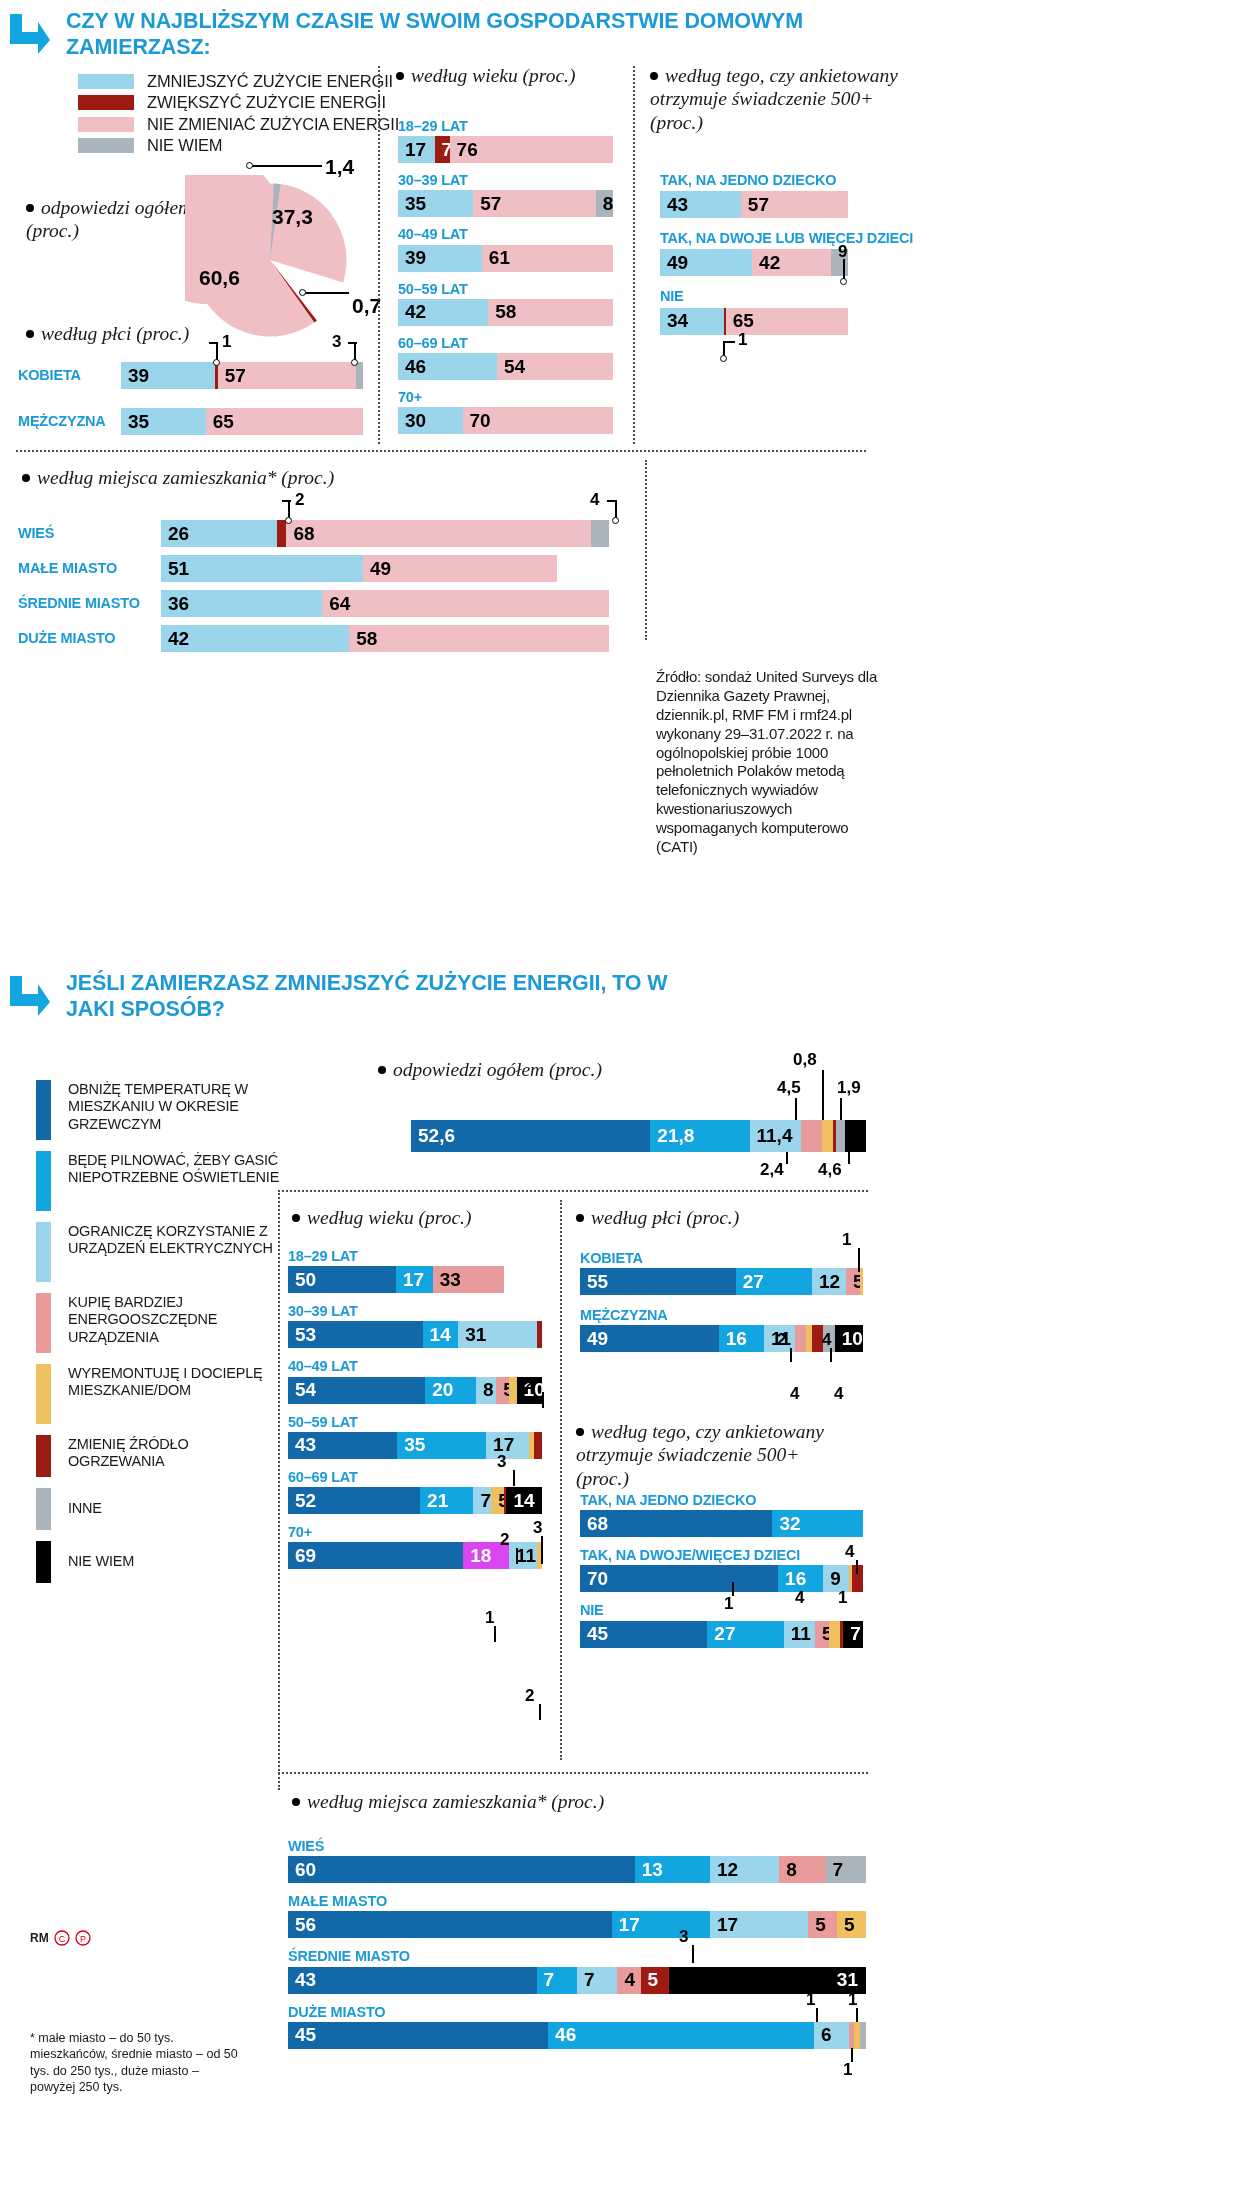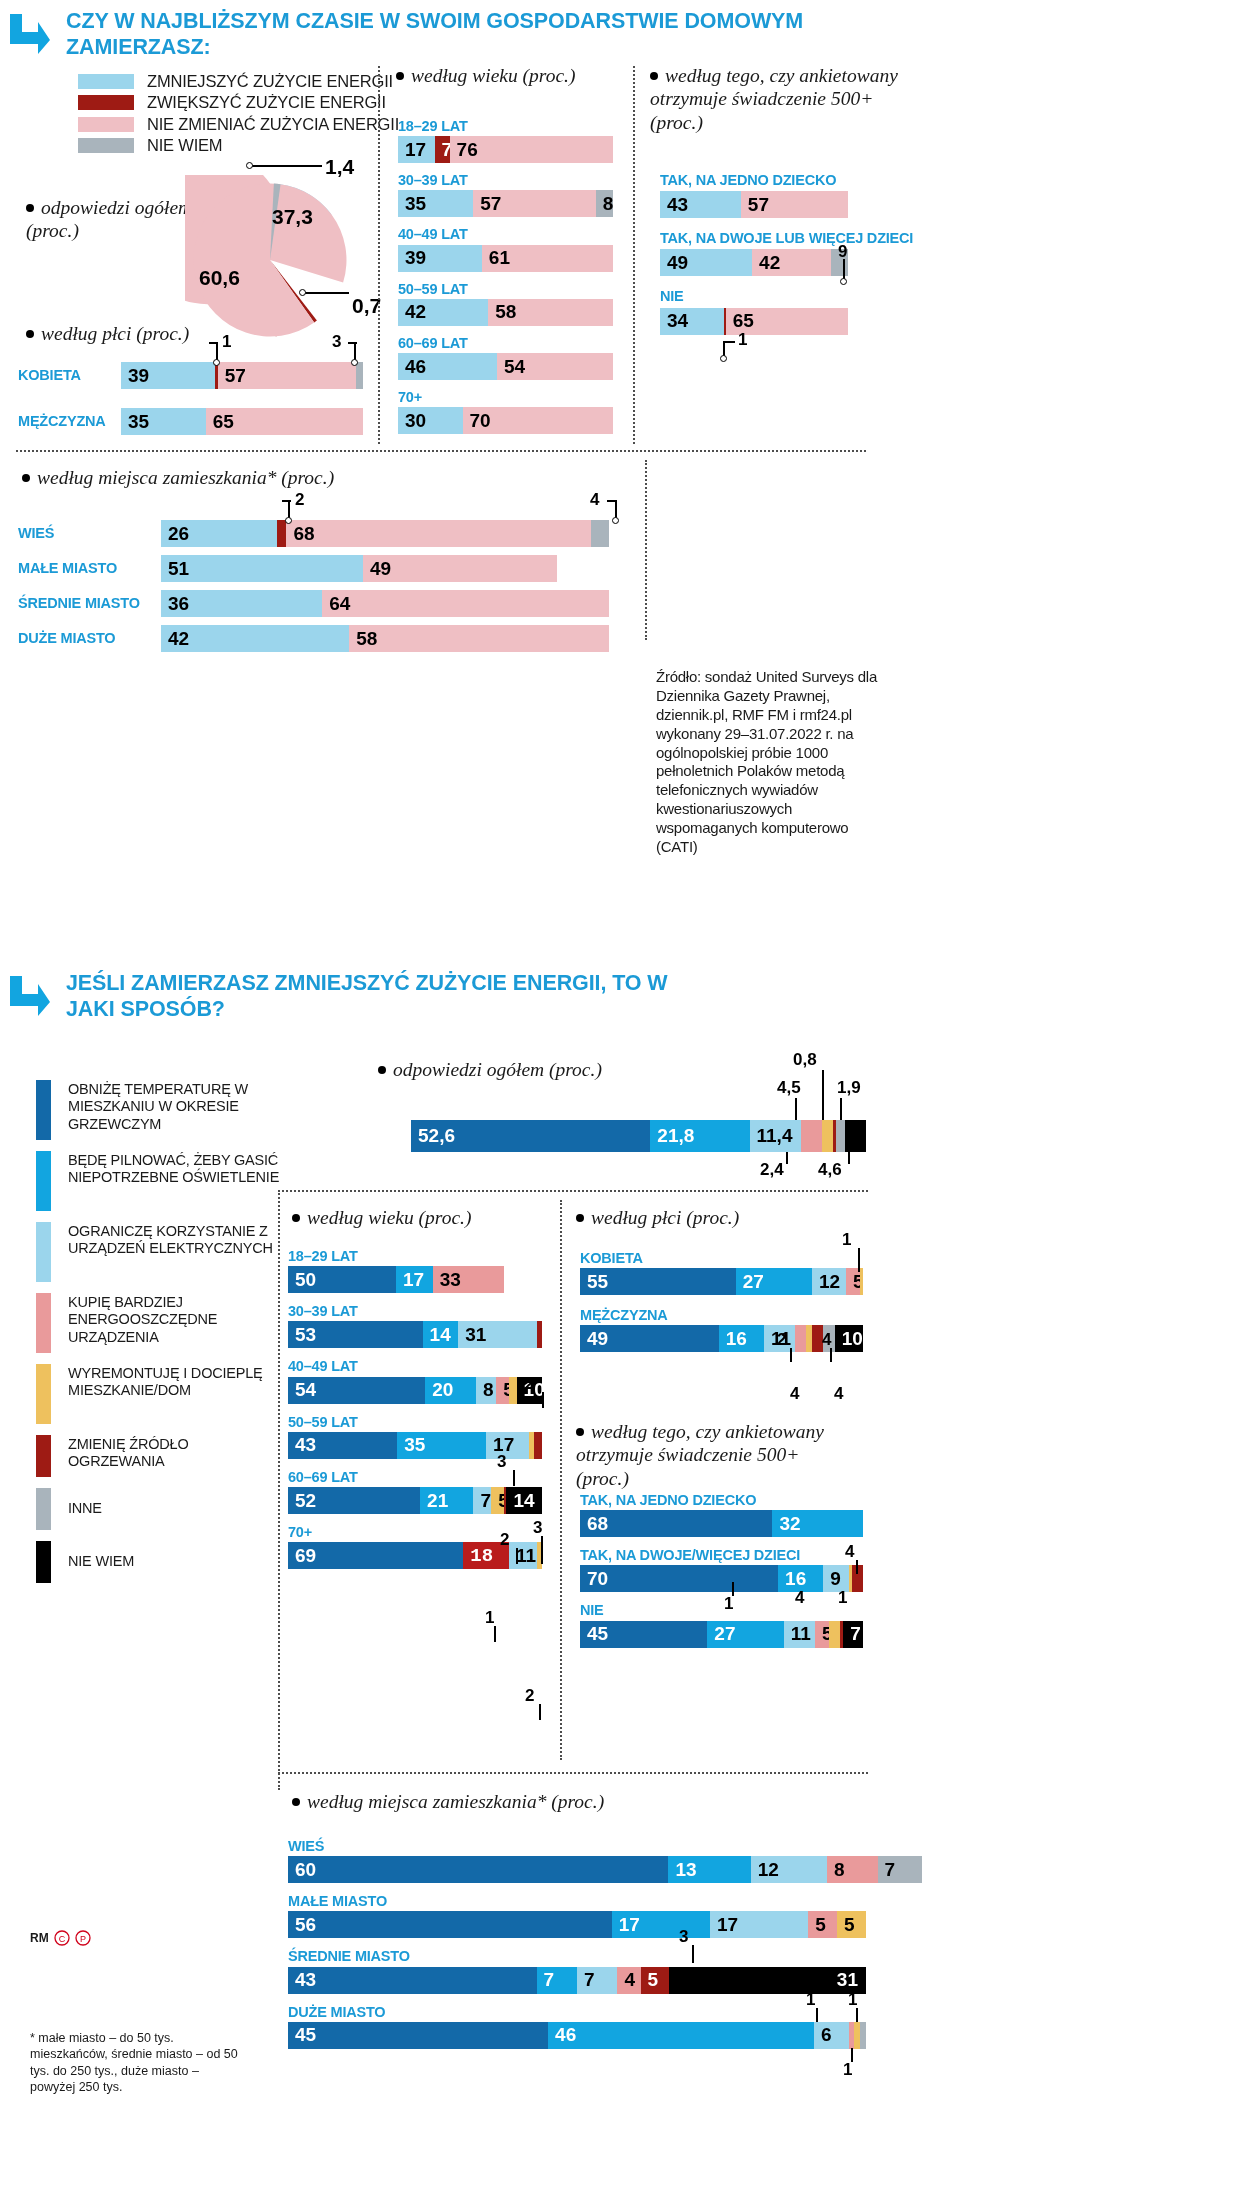--- a/index.html
+++ b/index.html
@@ -499,21 +499,21 @@
           <span>14</span>
         </div>
     </div>
   </div>
   <div>
     <div class="grp-label" style="margin-bottom:2px;">70+</div>
     <div class="bar" style="width:254px;">
       <div class="seg dark" style="width:69%; background:#1369a8;">
           <span>69</span>
         </div>
-      <div class="seg dark" style="width:18%; background:#b91c1c;font-family:Liberation Mono, monospace;">
+      <div class="seg dark" style="width:18%; background:#d946ef;">
           <span>18</span>
         </div>
       <div class="seg" style="width:11%; background:#9bd5ec;">
           <span>11</span>
         </div>
       <div class="seg" style="width:2%; background:#eec15e;"></div>
     </div>
   </div>
 </div>
 
@@ -650,21 +650,21 @@
 
 <div class="dothoriz" style="left:278px; top:1772px; width:590px;"></div>
 
 <div class="sect-title" style="position:absolute; left:292px; top:1790px;">
   <span class="bullet"></span><span>według miejsca zamieszkania* (proc.)</span>
 </div>
 
 <div style="position:absolute; left:288px; top:1838px; width:580px;">
   <div style="margin-bottom:10px;">
     <div class="grp-label" style="margin-bottom:2px;">WIEŚ</div>
-    <div class="bar" style="width:634px;">
+    <div class="bar" style="width:578px;">
       <div class="seg dark" style="width:60%; background:#1369a8;">
           <span>60</span>
         </div>
       <div class="seg dark" style="width:13%; background:#12a5e0;">
           <span>13</span>
         </div>
       <div class="seg" style="width:12%; background:#9bd5ec;">
           <span>12</span>
         </div>
       <div class="seg" style="width:8%; background:#e99a9b;">

